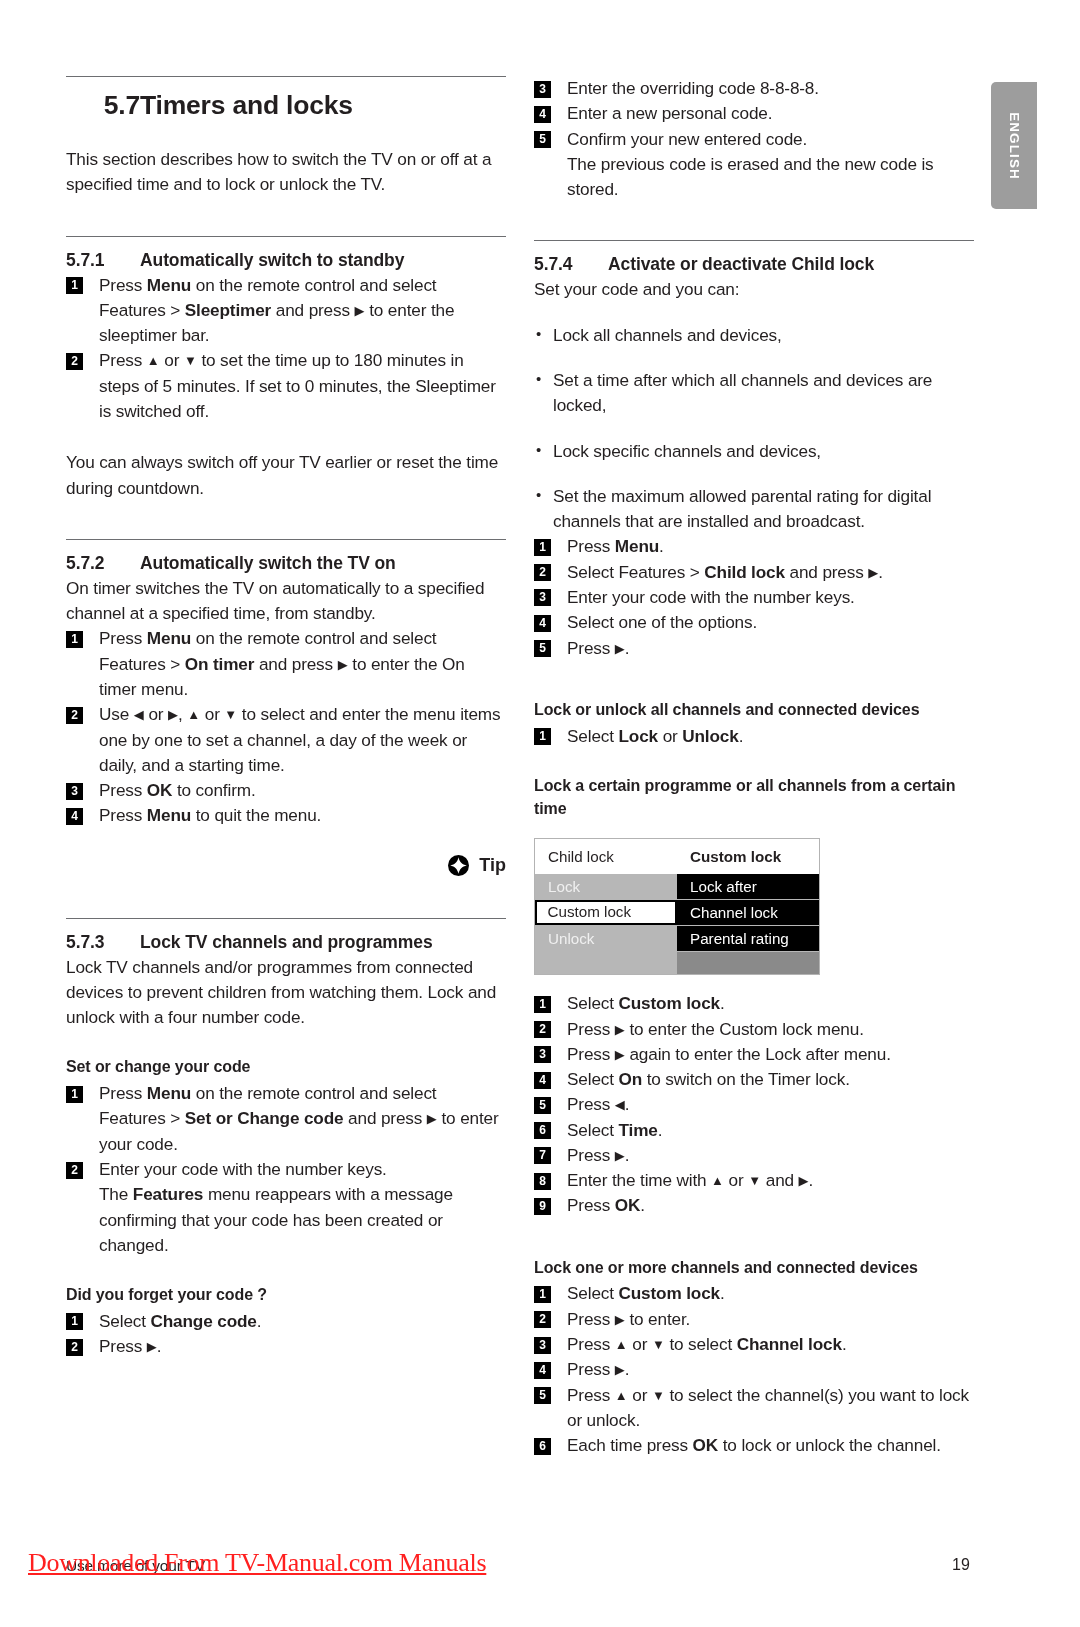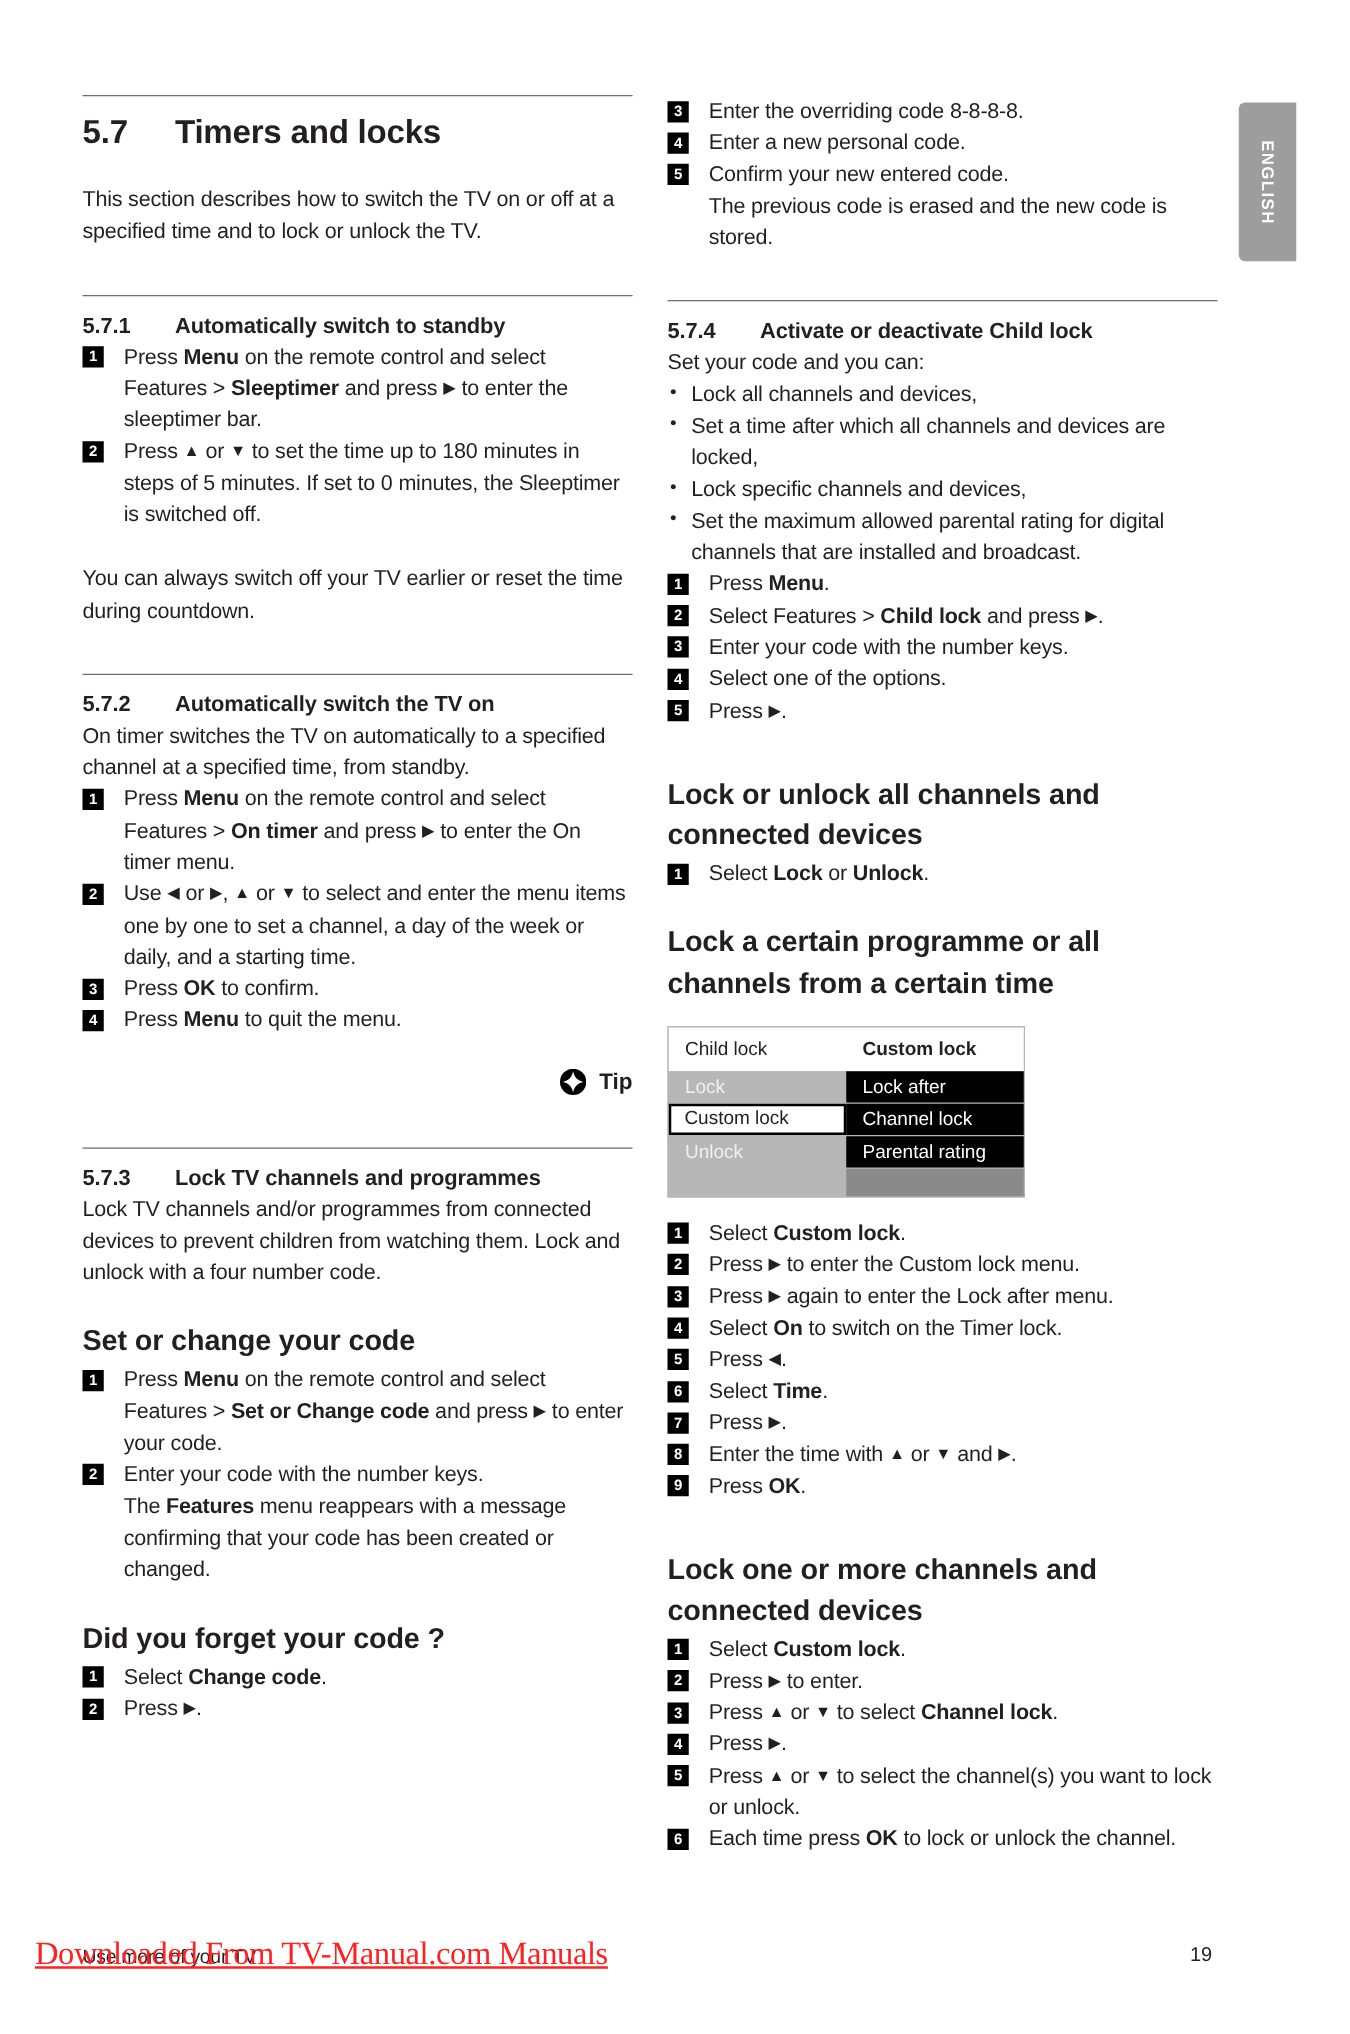--- a/index.html
+++ b/index.html
@@ -61,33 +61,33 @@
   }
   .rule.thin { border-top-width: 1.2px; }
 
   h1.sec-title {
     font-size: 26.5px;
     font-weight: bold;
     margin: 0 0 0 0;
     letter-spacing: -0.2px;
     display: flex;
   }
-  h1.sec-title .num { width: 74px; flex: 0 0 74px; }
+  h1.sec-title .num { width: 74px; flex: 0 0 74px; text-align: right; }
 
   h2.sub-title {
     font-size: 17.5px;
     font-weight: bold;
     margin: 0 0 2px 0;
     display: flex;
     letter-spacing: -0.1px;
   }
   h2.sub-title .num { width: 74px; flex: 0 0 74px; }
 
   h3.run-head {
-    font-size: 23px;
+    font-size: 16px;
     font-weight: bold;
     margin: 0 0 2px 0;
     letter-spacing: -0.1px;
     line-height: 1.42;
   }
 
   p.body {
     font-size: 17.2px;
     line-height: 1.47;
     margin: 0;
@@ -123,20 +123,21 @@
   }
 
   
   ul.bullets { list-style: none; margin: 0; padding: 0; }
   ul.bullets li {
     position: relative;
     padding-left: 19px;
     font-size: 17.2px;
     line-height: 1.47;
     letter-spacing: -0.15px;
+    margin-top: 20px;
   }
   ul.bullets li::before {
     content: "\2022";
     position: absolute;
     left: 2px;
     top: 0;
     font-size: 15px;
   }
 
   b { font-weight: bold; }

